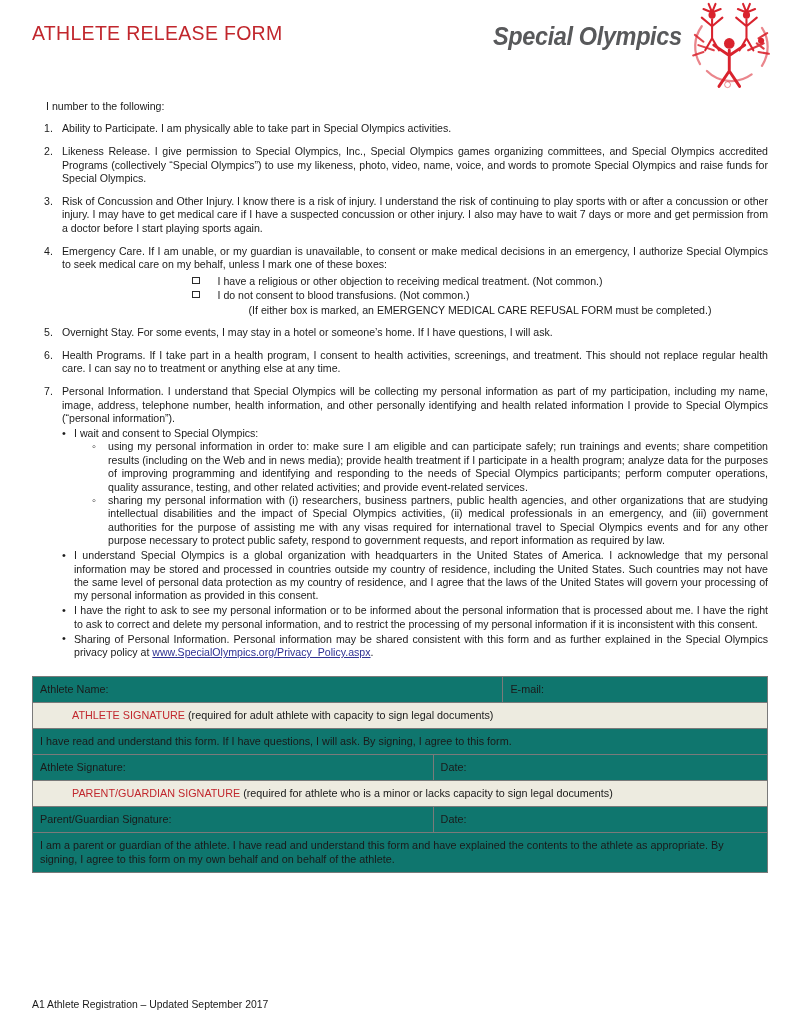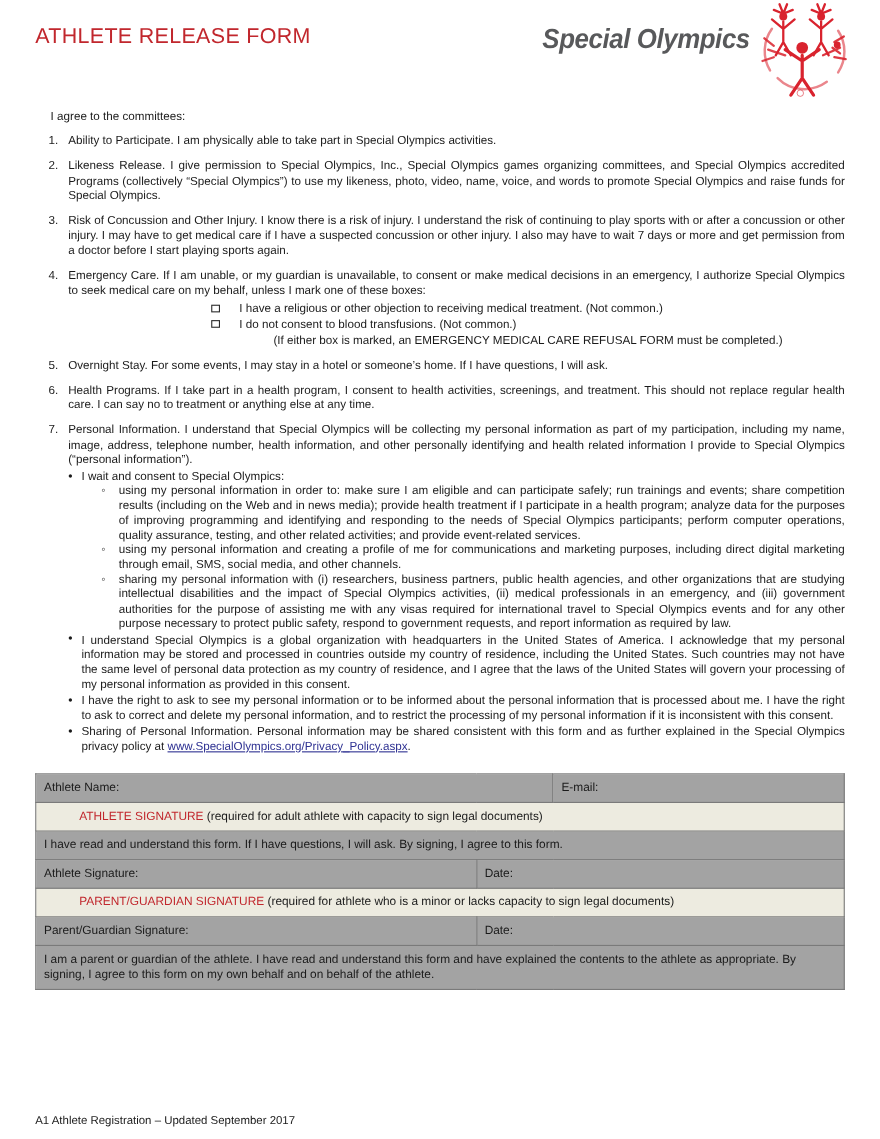--- a/index.html
+++ b/index.html
@@ -157,37 +157,37 @@
     border-collapse: collapse;
     width: calc(100% - 64px);
     table-layout: fixed;
     font-size: 10.8px;
   }
   .sig-table td {
     border: 1px solid #7a7a7a;
     padding: 5px 7px 6px 7px;
     vertical-align: top;
     line-height: 14px;
-    background: #a3a3a3;
+    background: #0f766e;
   }
   .sig-table td.hdr {
     background: #EDEBE0;
   }
   .hdr-red {
     color: #C1272D;
     margin-left: 32px;
   }
   .tall { height: 25px; }
   .two-line { line-height: 14.5px; }
 
   
   .footer {
     position: absolute;
     left: 32px;
-    bottom: 10px;
+    bottom: 25px;
     font-size: 10.4px;
     color: #1a1a1a;
   }
 </style>
 </head>
 <body>
 
 <div class="page">
 
   <div class="header">
@@ -227,21 +227,21 @@
         <path d="M48 58 L48 82 M48 64 L30 52 M48 64 L66 52 M48 82 L36 100 M48 82 L60 100"></path>
       </g>
       <circle cx="48" cy="50" r="6.2" fill="#D9232E"></circle>
 
       <circle cx="46" cy="98" r="3.4" fill="none" stroke="#D9232E" stroke-width="1" opacity="0.6"></circle>
     </svg>
   </div>
 
   <div class="content">
 
-    <div class="lead">I agree to the committees:</div>
+    <div class="lead">I number to the following:</div>
 
     <ol class="clauses">
 
       <li>
         <span class="num">1.</span>
         <span class="nojust">Ability to Participate.  I am physically able to take part in Special Olympics activities.</span>
       </li>
 
       <li>
         <span class="num">2.</span>
@@ -281,21 +281,20 @@
 
       <li>
         <span class="num">7.</span>
         <span>Personal Information.  I understand that Special Olympics will be collecting my personal information as part of my participation, including my name, image, address, telephone number, health information, and other personally identifying and health related information I provide to Special Olympics (“personal information”).</span>
 
         <ul class="b1">
           <li>
             <span>I wait and consent to Special Olympics:</span>
             <ul class="b2">
               <li>using my personal information in order to: make sure I am eligible and can participate safely; run trainings and events; share competition results (including on the Web and in news media); provide health treatment if I participate in a health program; analyze data for the purposes of improving programming and identifying and responding to the needs of Special Olympics participants; perform computer operations, quality assurance, testing, and other related activities; and provide event-related services.</li>
-              <li>using my personal information and creating a profile of me for communications and marketing purposes, including direct digital marketing through email, SMS, social media, and other channels.</li>
               <li>sharing my personal information with (i) researchers, business partners, public health agencies, and other organizations that are studying intellectual disabilities and the impact of Special Olympics activities, (ii) medical professionals in an emergency, and (iii) government authorities for the purpose of assisting me with any visas required for international travel to Special Olympics events and for any other purpose necessary to protect public safety, respond to government requests, and report information as required by law.</li>
             </ul>
           </li>
           <li>I understand Special Olympics is a global organization with headquarters in the United States of America. I acknowledge that my personal information may be stored and processed in countries outside my country of residence, including the United States.  Such countries may not have the same level of personal data protection as my country of residence, and I agree that the laws of the United States will govern your processing of my personal information as provided in this consent.</li>
           <li>I have the right to ask to see my personal information or to be informed about the personal information that is processed about me. I have the right to ask to correct and delete my personal information, and to restrict the processing of my personal information if it is inconsistent with this consent.</li>
           <li>
             <span>Sharing of Personal Information.   Personal information may be shared consistent with this form and as further explained in the Special Olympics privacy policy at </span><a class="link" href="#">www.SpecialOlympics.org/Privacy_Policy.aspx</a><span>.</span>
           </li>
         </ul>
       </li>

